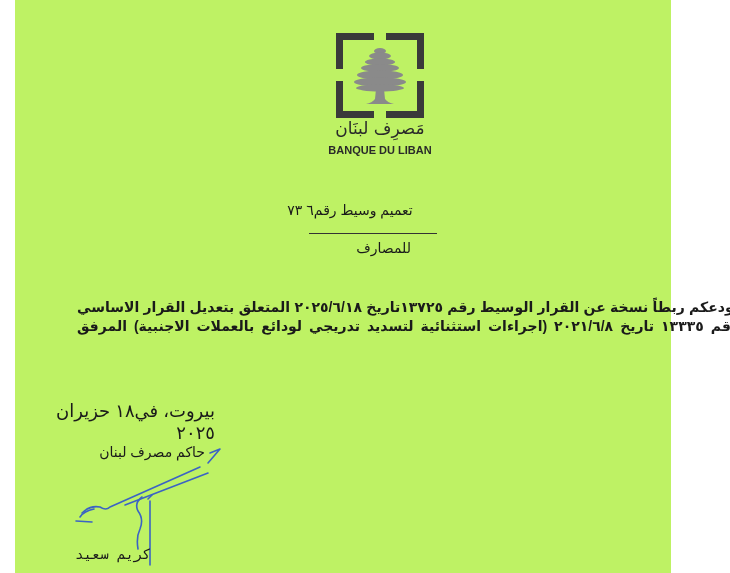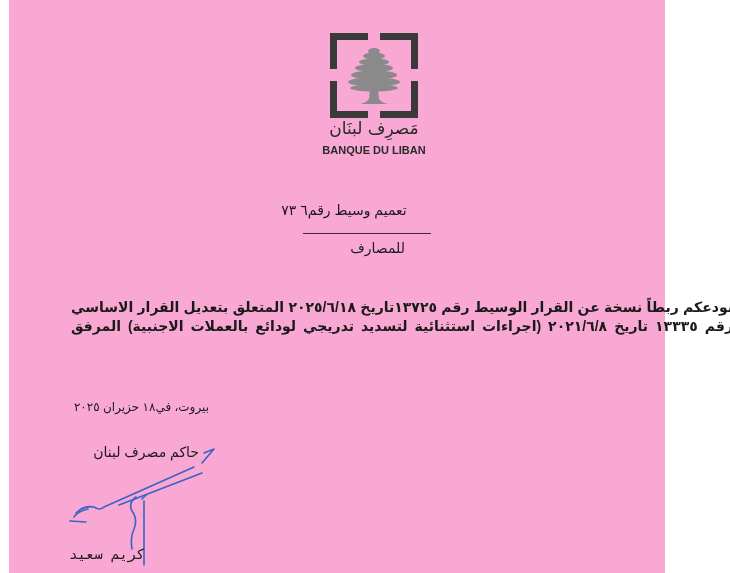--- a/index.html
+++ b/index.html
@@ -10,23 +10,23 @@
     body {
       width: 730px;
       height: 573px;
       position: relative;
       overflow: hidden;
       font-family: "Liberation Sans", "DejaVu Sans", sans-serif;
       color: #1a1a1a;
     }
     .page {
       position: absolute;
-      left: 9px; top: 0;
+      left: 15px; top: 0;
       width: 656px; height: 573px;
-      background: #f9a8d4;
+      background: #bef264;
     }
     
     .logo {
       position: absolute;
       left: 321px;
       top: 33px;
       width: 88px;
       height: 85px;
     }
     .logo svg { display: block; }
@@ -105,21 +105,21 @@
     .body-text .line.last {
       text-align-last: right;
     }
     .date-line {
       position: absolute;
       left: 40px;
       top: 400px;
       width: 160px;
       direction: rtl;
       text-align: right;
-      font-size: 12px;
+      font-size: 18px;
       color: #1a1a1a;
     }
     .signatory-title {
       position: absolute;
       left: 40px;
       top: 444px;
       width: 150px;
       direction: rtl;
       text-align: right;
       font-size: 14px;

